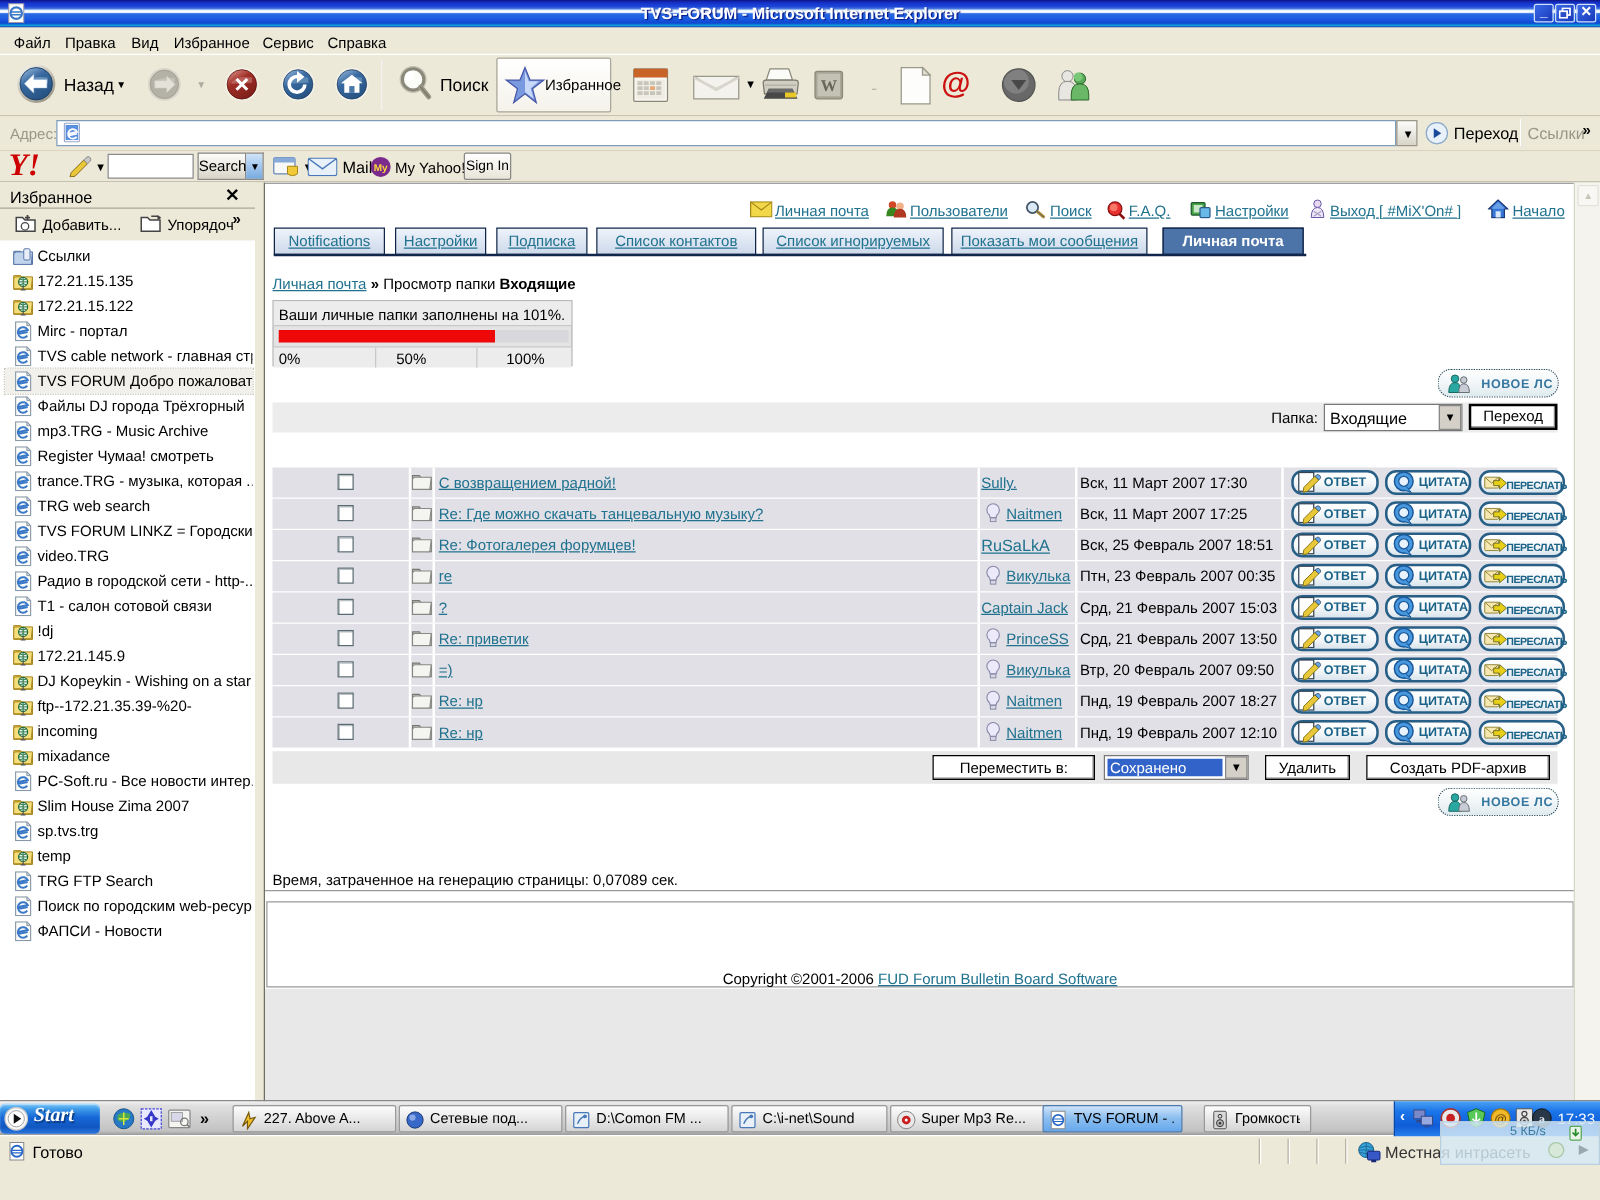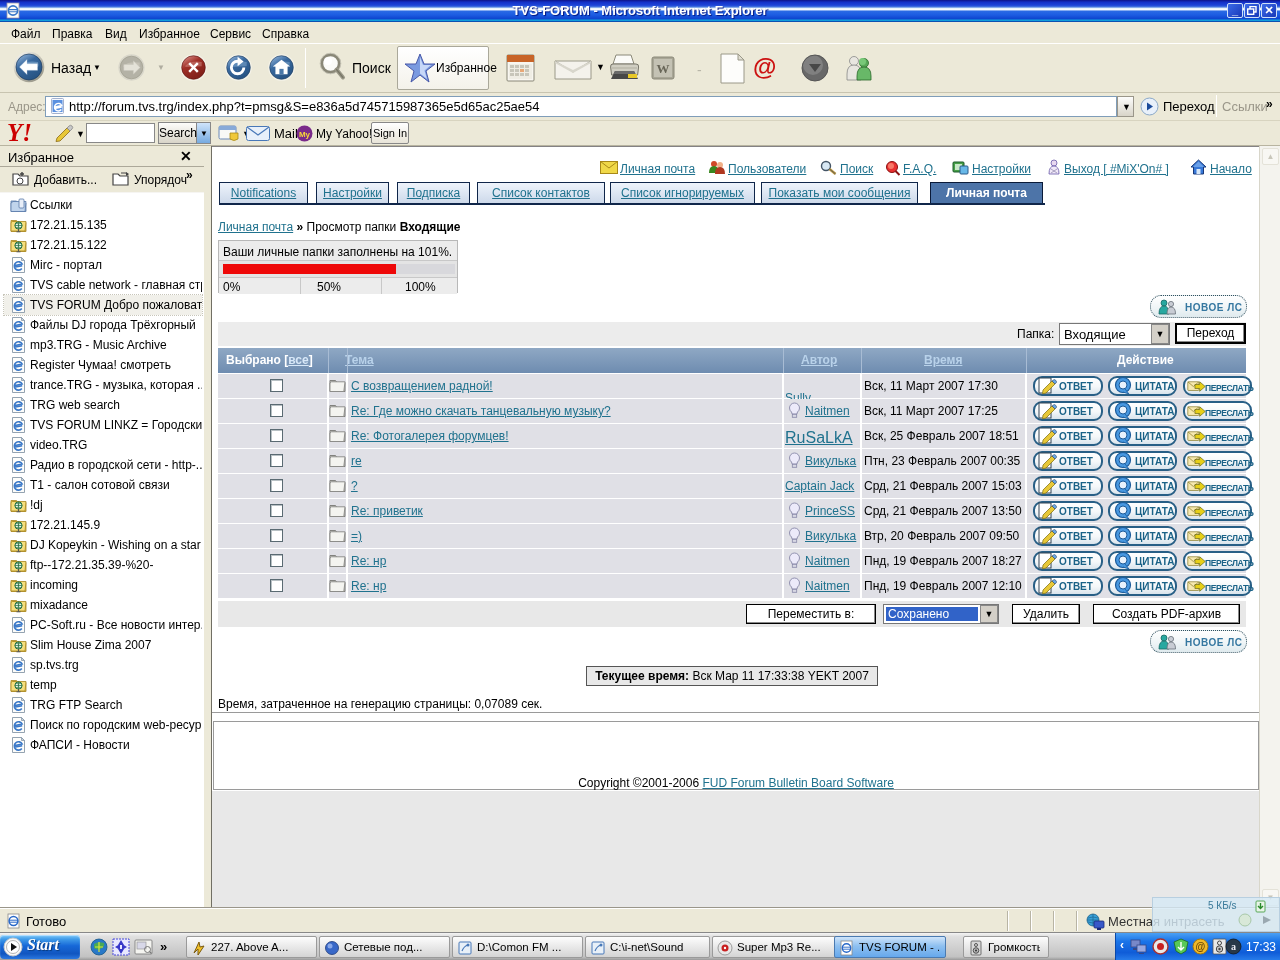--- a/index.html
+++ b/index.html
@@ -51,21 +51,21 @@
 
 .hdrcell { position:absolute; color:#fff; font-weight:bold; font-size:12px; }
 .row { position:absolute; left:6px; width:1028px; height:24px; background:#e0e0e6; }
 .btn3 { position:absolute; height:20px; border:2px solid #285f86; border-radius:9px; background:linear-gradient(180deg,#ffffff 0%,#f4f7f9 55%,#d9e4ec 100%); font-size:10px; font-weight:bold; color:#1a6287; text-align:center; }
 .wbtn { position:absolute; background:#fff; border:1px solid #000; box-shadow:inset -1px -1px 0 #888; font-size:12px; color:#000; text-align:center; }
 
 
 #statusbar { left:0; top:908px; width:1280px; height:24px; background:#ece9d8; border-top:1px solid #fff; box-shadow:0 -1px 0 #9a968a; }
 
 
-#taskbar { left:0; top:932px; width:1280px; height:28px; background:linear-gradient(180deg,#f4f4f4 0%,#e0e0e0 12%,#cfcfcf 55%,#c2c2c2 88%,#9a9a9a 100%); border-top:1px solid #888; }
+#taskbar { left:0; top:880px; width:1280px; height:28px; background:linear-gradient(180deg,#f4f4f4 0%,#e0e0e0 12%,#cfcfcf 55%,#c2c2c2 88%,#9a9a9a 100%); border-top:1px solid #888; }
 .taskbtn { position:absolute; top:3px; height:22px; border:1px solid #9a9a9a; border-radius:2px; background:linear-gradient(180deg,#fdfdfd,#d4d4d4); font-size:11.5px; color:#000; }
 .taskbtn .ticon { position:absolute; left:4px; top:3px; }
 .taskbtn .ttxt { position:absolute; left:24px; top:4px; white-space:nowrap; overflow:hidden; }
 </style>
 </head>
 <body>
 <div id="root">
 
   <div id="titlebar" class="abs"></div>
   <svg class="abs" style="left:5px; top:2px;" width="17" height="18" viewBox="0 0 17 18">
@@ -241,21 +241,20 @@
     <span class="abs" style="left:8px; top:7px; font-size:12px; color:#9a9689;">Адрес:</span>
     <div id="addrinput" class="abs"></div>
     <div id="addrdrop" class="abs">
         <span style="position:absolute; left:4px; top:5px; font-size:9px;">▼</span>
       </div>
     <svg class="abs" style="left:50px; top:5px;" width="16" height="16" viewBox="0 0 16 16">
       <rect x="1.5" y="0.5" width="12" height="15" rx="1" fill="#f4f8ff" stroke="#98a8c8" stroke-width="0.9"></rect>
       <rect x="2.5" y="2" width="10" height="12" fill="#5a90e0"></rect>
       <path d="M11 10.5 a3.8 3.8 0 1 1 0.4 -4 l-7.6 1.6 m0.3 1.4 l7.3 -1.5" fill="none" stroke="#fff" stroke-width="1.4" transform="translate(0.3,1)"></path>
     </svg>
-    <span class="abs" style="left:69px; top:6px; font-size:13px;">http://forum.tvs.trg/index.php?t=pmsg&amp;S=e836a5d745715987365e5d65ac25ae54</span>
     <svg class="abs" style="left:1140px; top:4px;" width="19" height="19" viewBox="0 0 19 19">
       <circle cx="9.5" cy="9.5" r="8.5" fill="#e8f0fa" stroke="#8aa8c8" stroke-width="1"></circle>
       <path d="M7 5.5 L13 9.5 L7 13.5 Z" fill="#1a4a9a"></path>
     </svg>
     <span class="abs" style="left:1163px; top:6px; font-size:13px;">Переход</span>
     <div class="abs" style="left:1216px; top:2px; width:1px; height:22px; background:#c8c4b4; border-right:1px solid #fff;"></div>
     <span class="abs" style="left:1222px; top:6px; font-size:13px; color:#9a9689;">Ссылки</span>
     <span class="abs" style="left:1266px; top:4px; font-size:12px; font-weight:bold;">»</span>
   </div>
 
@@ -639,45 +638,33 @@
       </div>
 
       <div class="abs" style="left:6px; top:176px; width:1028px; height:24px; background:#ececec;"></div>
       <span class="abs" style="left:805px; top:181px; font-size:12px;">Папка:</span>
       <div class="abs" style="left:847px; top:177px; width:111px; height:22px; background:#fff; border:1px solid #777;">
           <span style="position:absolute; left:4px; top:3px; font-size:13px;">Входящие</span>
           <span style="position:absolute; right:0; top:0; width:18px; height:20px; background:#d4d0c8; border:1px solid #888; text-align:center; font-size:9px; line-height:19px;">▼</span>
         </div>
       <div class="wbtn abs" style="left:963px; top:177px; width:71px; height:21px; border:2px solid #000; line-height:17px;">Переход</div>
 
-      <div class="abs" style="left:6px; top:202px; width:1028px; height:25px; background:linear-gradient(180deg,#8fa8c4,#6e8cb0);">
-        <span class="hdrcell" style="left:8px; top:5px;">Выбрано [<a style="color:#d8e8f8; text-decoration:underline;">все</a>]</span>
-        <span class="hdrcell" style="left:127px; top:5px;"><a style="color:#b9d2ea; text-decoration:underline;">Тема</a></span>
-        <span class="hdrcell" style="left:583px; top:5px;"><a style="color:#b9d2ea; text-decoration:underline;">Автор</a></span>
-        <span class="hdrcell" style="left:706px; top:5px;"><a style="color:#b9d2ea; text-decoration:underline;">Время</a></span>
-        <span class="hdrcell" style="left:899px; top:5px;">Действие</span>
-        <span style="position:absolute; left:110px; top:0; width:1px; height:25px; background:#a8bcd4;"></span>
-        <span style="position:absolute; left:129px; top:0; width:1px; height:25px; background:#a8bcd4;"></span>
-        <span style="position:absolute; left:565px; top:0; width:1px; height:25px; background:#a8bcd4;"></span>
-        <span style="position:absolute; left:643px; top:0; width:1px; height:25px; background:#a8bcd4;"></span>
-        <span style="position:absolute; left:808px; top:0; width:1px; height:25px; background:#a8bcd4;"></span>
-      </div>
       <div class="row" style="top:228px;">
           <i style="position:absolute; left:109px; top:0; width:2px; height:24px; background:#fff;"></i>
           <i style="position:absolute; left:128px; top:0; width:2px; height:24px; background:#fff;"></i>
           <i style="position:absolute; left:564px; top:0; width:2px; height:24px; background:#fff;"></i>
           <i style="position:absolute; left:642px; top:0; width:2px; height:24px; background:#fff;"></i>
           <i style="position:absolute; left:807px; top:0; width:2px; height:24px; background:#fff;"></i>
           <span style="position:absolute; left:52px; top:5px; width:13px; height:13px; background:#fff; border:1px solid #5a6a72; box-shadow:inset 1px 1px 0 #b8c0c4;"></span>
           <span style="position:absolute; left:111px; top:4px;"><svg width="17" height="14" viewBox="0 0 17 14">
               <path d="M1 2.5 h5.5 l1.5 2 h8 v9 h-15 Z" fill="#c8c8c4" stroke="#787874" stroke-width="0.9"></path>
               <path d="M1 5 l1.5 -1.2 h13.5 l-1.2 9.7 h-13.8 Z" fill="#f4f4f0" stroke="#888884" stroke-width="0.9"></path>
             </svg></span>
           <a class="tl" style="position:absolute; left:133px; top:5px; font-size:12px;" href="#">С возвращением радной!</a>
-          <a class="tl" style="position:absolute; left:567px; top:5px; font-size:12px;margin-top:12px;" href="#">Sully.</a>
+          <a class="tl" style="position:absolute; left:567px; top:5px; font-size:12px;" href="#">Sully.</a>
           <span style="position:absolute; left:646px; top:5px; font-size:12px; color:#000;">Вск, 11 Март 2007 17:30</span>
           <div class="btn3" style="left:815px; top:2px; width:70px;">
             <span style="position:absolute; left:24px; top:3px;">ОТВЕТ</span>
             <span style="position:absolute; left:2px; top:-2px;"><svg width="20" height="20" viewBox="0 0 20 20">
                 <rect x="2" y="2" width="12" height="15" fill="#fff" stroke="#345" stroke-width="1"></rect>
                 <path d="M6 14 L15 5 L18 8 L9 17 L5.5 17.8 Z" fill="#e8c838" stroke="#887818" stroke-width="0.8"></path>
                 <path d="M15 5 l3 3 l1.2 -1.2 q1 -1 -0.4 -2.4 q-1.4 -1.4 -2.4 -0.4 Z" fill="#68a8e8" stroke="#345" stroke-width="0.6"></path>
               </svg></span>
           </div>
           <div class="btn3" style="left:890px; top:2px; width:69px;">
@@ -745,21 +732,21 @@
           <i style="position:absolute; left:128px; top:0; width:2px; height:24px; background:#fff;"></i>
           <i style="position:absolute; left:564px; top:0; width:2px; height:24px; background:#fff;"></i>
           <i style="position:absolute; left:642px; top:0; width:2px; height:24px; background:#fff;"></i>
           <i style="position:absolute; left:807px; top:0; width:2px; height:24px; background:#fff;"></i>
           <span style="position:absolute; left:52px; top:5px; width:13px; height:13px; background:#fff; border:1px solid #5a6a72; box-shadow:inset 1px 1px 0 #b8c0c4;"></span>
           <span style="position:absolute; left:111px; top:4px;"><svg width="17" height="14" viewBox="0 0 17 14">
               <path d="M1 2.5 h5.5 l1.5 2 h8 v9 h-15 Z" fill="#c8c8c4" stroke="#787874" stroke-width="0.9"></path>
               <path d="M1 5 l1.5 -1.2 h13.5 l-1.2 9.7 h-13.8 Z" fill="#f4f4f0" stroke="#888884" stroke-width="0.9"></path>
             </svg></span>
           <a class="tl" style="position:absolute; left:133px; top:5px; font-size:12px;" href="#">Re: Фотогалерея форумцев!</a>
-          <a class="tl" style="position:absolute; left:567px; top:5px; font-size:16px;text-align:right;" href="#">RuSaLkA</a>
+          <a class="tl" style="position:absolute; left:567px; top:5px; font-size:13px;text-align:right;" href="#">RuSaLkA</a>
           <span style="position:absolute; left:646px; top:5px; font-size:12px; color:#000;">Вск, 25 Февраль 2007 18:51</span>
           <div class="btn3" style="left:815px; top:2px; width:70px;">
             <span style="position:absolute; left:24px; top:3px;">ОТВЕТ</span>
             <span style="position:absolute; left:2px; top:-2px;"><svg width="20" height="20" viewBox="0 0 20 20">
                 <rect x="2" y="2" width="12" height="15" fill="#fff" stroke="#345" stroke-width="1"></rect>
                 <path d="M6 14 L15 5 L18 8 L9 17 L5.5 17.8 Z" fill="#e8c838" stroke="#887818" stroke-width="0.8"></path>
                 <path d="M15 5 l3 3 l1.2 -1.2 q1 -1 -0.4 -2.4 q-1.4 -1.4 -2.4 -0.4 Z" fill="#68a8e8" stroke="#345" stroke-width="0.6"></path>
               </svg></span>
           </div>
           <div class="btn3" style="left:890px; top:2px; width:69px;">
@@ -1046,21 +1033,20 @@
       <div class="abs" style="left:938px; top:484px; width:97px; height:23px; border:1px dotted #30505e; border-radius:11px; background:linear-gradient(180deg,#ffffff,#eef4f6 60%,#dfeaee);">
         <svg style="position:absolute; left:6px; top:2px;" width="20" height="19" viewBox="0 0 20 19">
             <circle cx="7" cy="5" r="3" fill="#28a8a0" stroke="#186a64" stroke-width="0.8"></circle>
             <path d="M2 16 q0 -8 5 -8 q5 0 5 8 Z" fill="#28a8a0" stroke="#186a64" stroke-width="0.8"></path>
             <circle cx="14" cy="6" r="2.6" fill="#c8ccd4" stroke="#687078" stroke-width="0.8"></circle>
             <path d="M10 16 q0 -7 4 -7 q4.5 0 4.5 7 Z" fill="#c8ccd4" stroke="#687078" stroke-width="0.8"></path>
           </svg>
         <span style="position:absolute; left:34px; top:6px; font-size:10px; font-weight:bold; color:#3577a0; letter-spacing:0.5px;">НОВОЕ ЛС</span>
       </div>
 
-      <div class="abs" style="left:374px; top:520px; width:292px; height:20px; background:#e8e8e8; border:1px solid #555; font-size:12px; text-align:center; line-height:18px;"><b>Текущее время:</b> Вск Мар 11 17:33:38 YEKT 2007</div>
       <span class="abs" style="left:6px; top:551px; font-size:12px;">Время, затраченное на генерацию страницы: 0,07089 сек.</span>
 
       <div class="abs" style="left:1px; top:575px; width:1046px; height:69px; background:#fff; border:1px solid #9a9a9a;">
         <div style="position:absolute; left:0; top:54px; width:100%; text-align:center; font-size:12px;">Copyright ©2001-2006 <a class="tl">FUD Forum Bulletin Board Software</a></div>
       </div>
       <div class="abs" style="left:0; top:645px; width:1050px; height:117px; background:#e8e8e8;"></div>
     </div>
     <div id="vscroll" class="abs">
       <div style="position:absolute; left:2px; top:2px; width:17px; height:17px; background:#f8f7f3; border:1px solid #e4e2d8; border-radius:2px; color:#c8c6ba; font-size:8px; text-align:center; line-height:16px;">▲</div>
       <div style="position:absolute; left:2px; bottom:2px; width:17px; height:17px; background:#f8f7f3; border:1px solid #e4e2d8; border-radius:2px; color:#c8c6ba; font-size:8px; text-align:center; line-height:16px;">▼</div>

